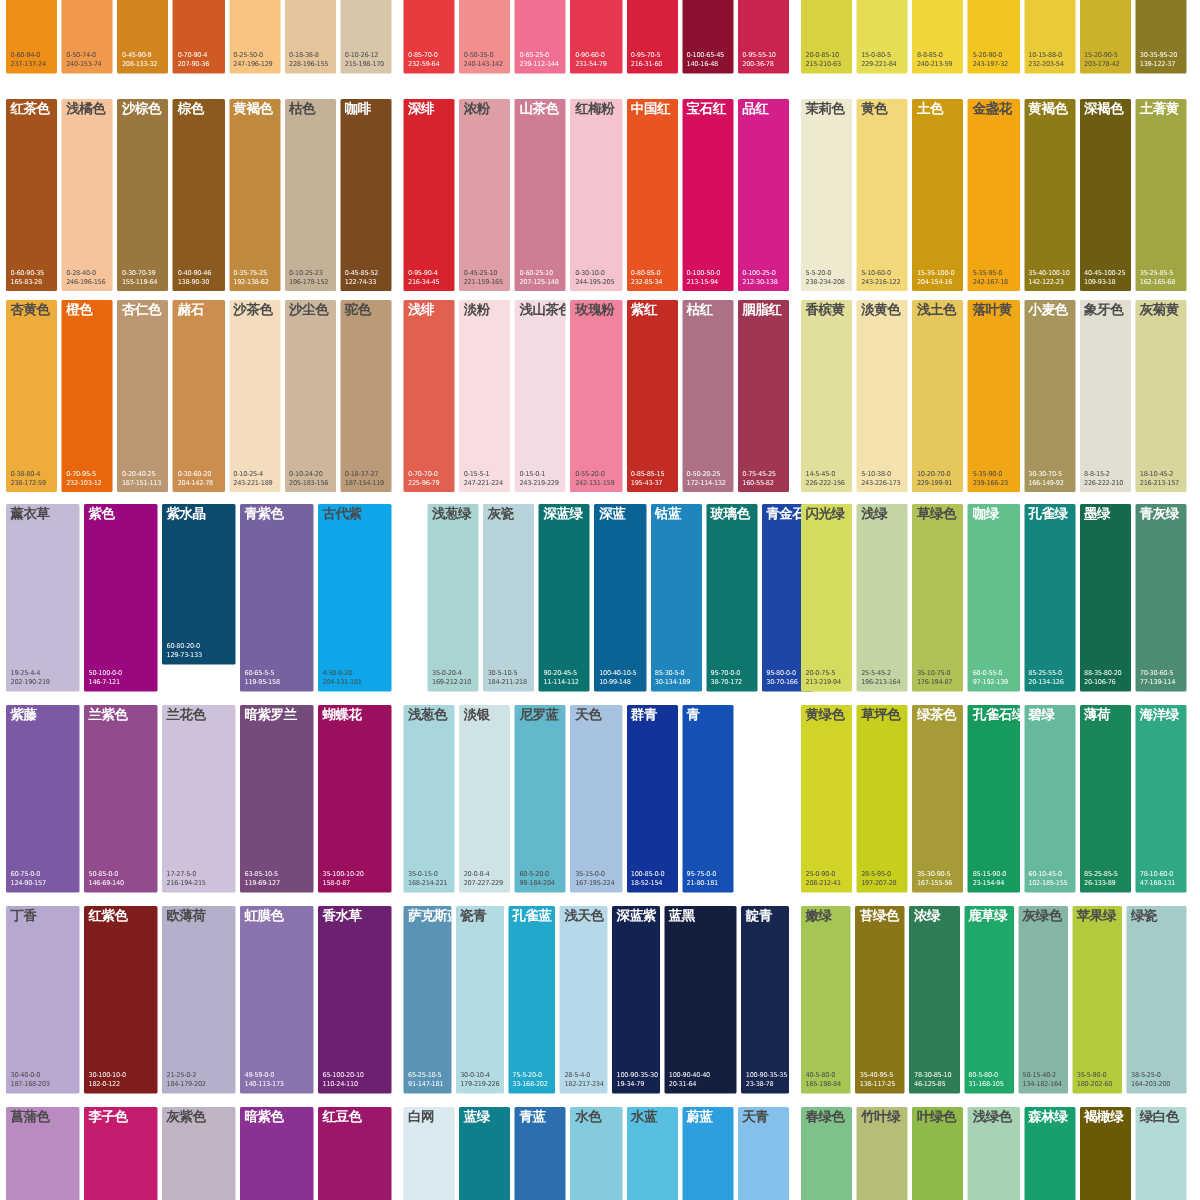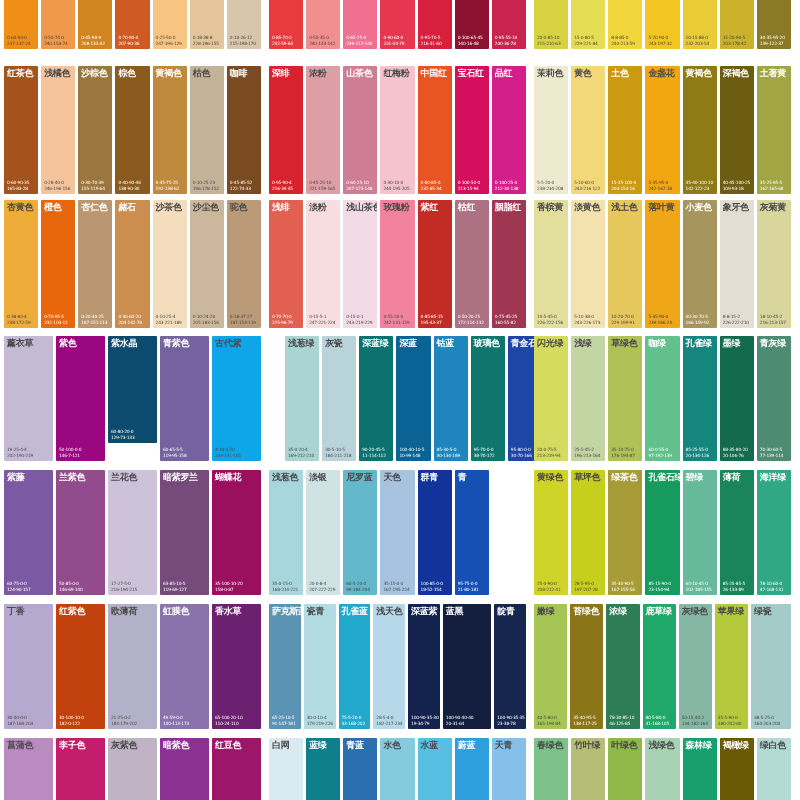--- a/index.html
+++ b/index.html
@@ -265,21 +265,21 @@
         </div>
       </div>
       <div class="row" style="position: absolute; left: 0px; top: 604px; height: 125px;">
         <div class="swatch" title="丁香 #b7a8cf" style="background: rgb(183, 168, 207); width: 49px; height: 125px;">
           <div class="sw-name dk">丁香</div>
           <div class="sw-vals dk">
             <span>30-40-0-0</span>
             <span>187-168-203</span>
           </div>
         </div>
-        <div class="swatch" title="红紫色 #c1136e" style="background: #c2410c; width: 49px; height: 125px; padding-left: 17px;">
+        <div class="swatch" title="红紫色 #c1136e" style="background: #7f1d1d; width: 49px; height: 125px; padding-left: 17px;">
           <div class="sw-name lt">红紫色</div>
           <div class="sw-vals lt">
             <span>30-100-10-0</span>
             <span>182-0-122</span>
           </div>
         </div>
         <div class="swatch" title="欧薄荷 #b3b1ca" style="background: rgb(179, 177, 202); width: 49px; height: 125px;">
           <div class="sw-name dk">欧薄荷</div>
           <div class="sw-vals dk">
             <span>21-25-0-2</span>

